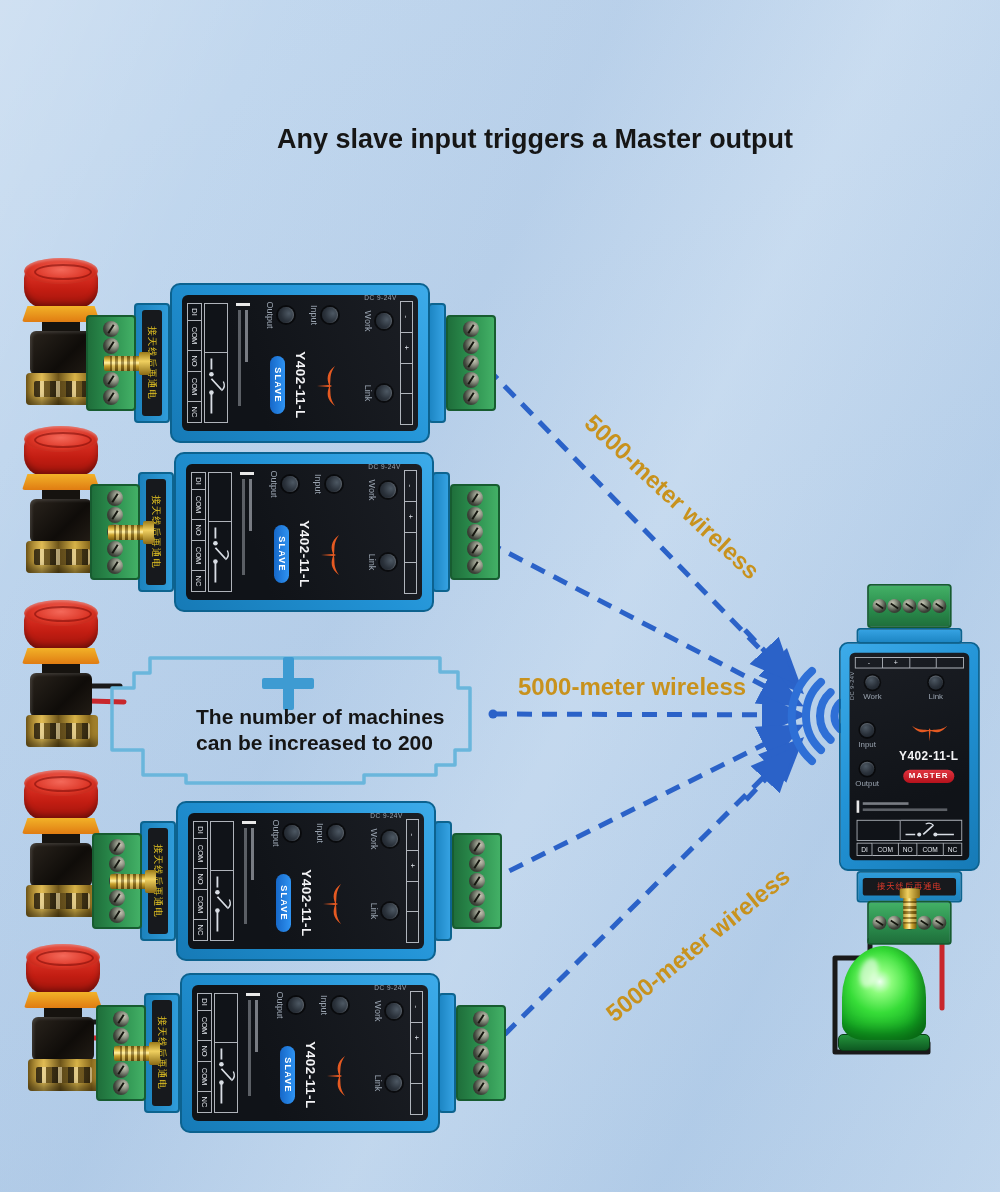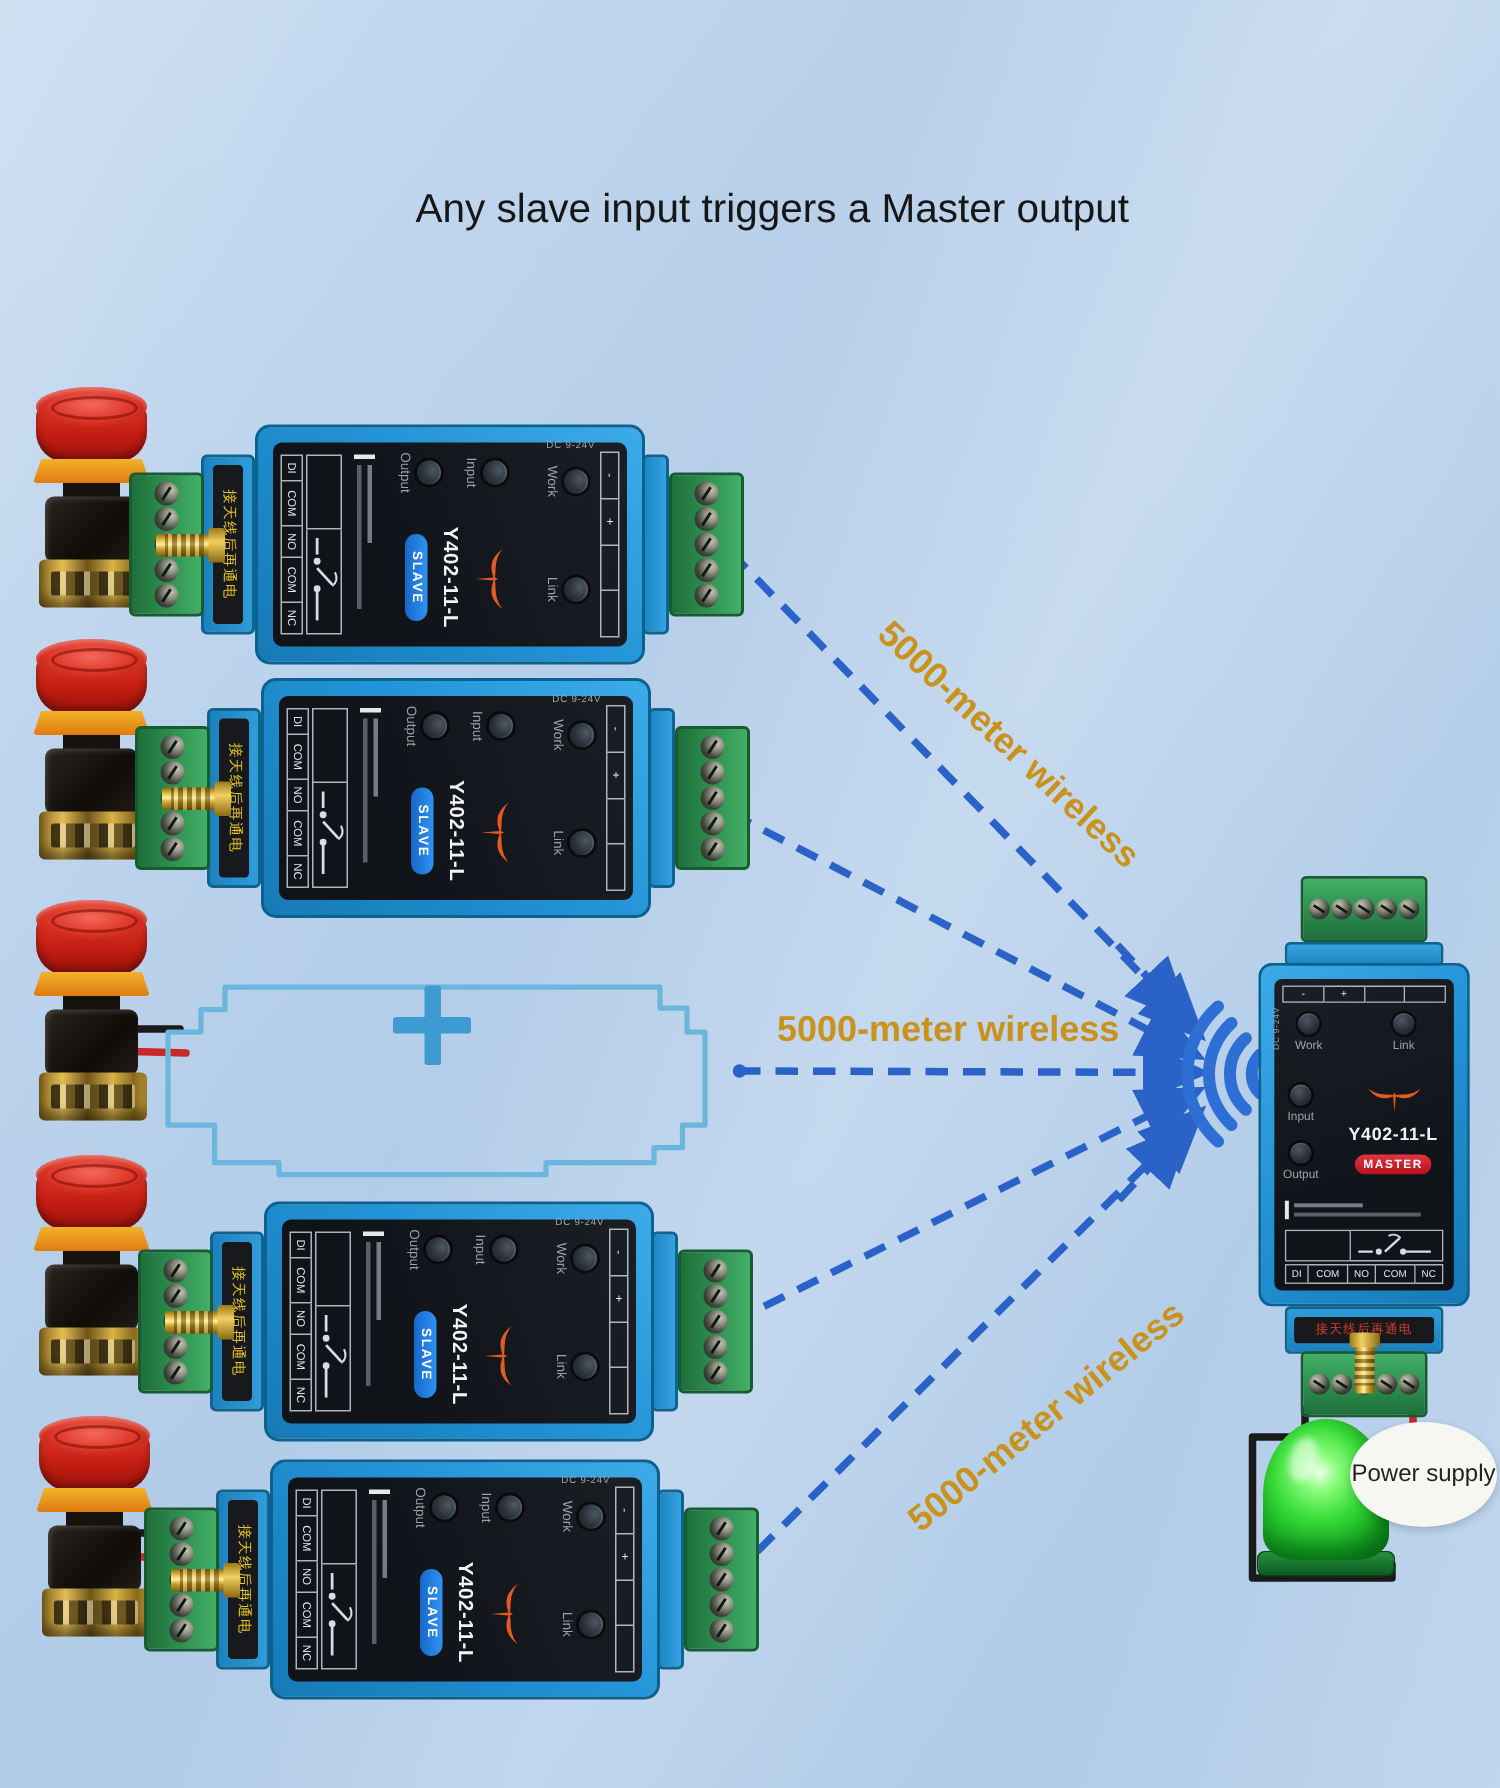--- a/index.html
+++ b/index.html
@@ -7,21 +7,21 @@
   .canvas{
     position:relative;width:1000px;height:1192px;overflow:hidden;
     background:
       linear-gradient(115deg, rgba(255,255,255,.22) 0%, rgba(255,255,255,0) 18%, rgba(140,170,210,.14) 40%, rgba(255,255,255,.16) 58%, rgba(150,180,215,.12) 78%, rgba(255,255,255,.18) 100%),
       linear-gradient(160deg, rgba(255,255,255,.14), rgba(120,160,205,.10)),
       #b9d2ec;
   }
   .abs{position:absolute;}
   
   .title{left:28px;top:40px;font-size:38px;font-weight:500;color:#161616;letter-spacing:.4px;z-index:4;}
-  .subtitle{left:277px;top:124px;font-size:27px;font-weight:400;color:#161616;z-index:4;}
+  .subtitle{left:277px;top:124px;font-size:27px;font-weight:700;color:#161616;z-index:4;}
   
   svg.overlay{left:0;top:0;z-index:1;}
   
   .wireless-label{font-size:24px;font-weight:600;color:#c8921d;white-space:nowrap;z-index:3;}
   .wl-top{left:672px;top:497px;transform:translate(-50%,-50%) rotate(43deg);}
   .wl-mid{left:518px;top:673px;}
   .wl-bottom{left:698px;top:945px;transform:translate(-50%,-50%) rotate(-39deg);}
   .note-text{left:196px;top:704px;width:284px;font-size:21px;line-height:1.25;font-weight:600;color:#151515;z-index:3;}
   
   .estop{width:112px;height:170px;z-index:2;}
@@ -536,20 +536,20 @@
           <span class="screw"></span>
           <span class="screw"></span>
           <span class="screw"></span>
       </div>
     </div>
   </div>
 
   <div class="abs wireless-label wl-top">5000-meter wireless</div>
   <div class="abs wireless-label wl-mid">5000-meter wireless</div>
   <div class="abs wireless-label wl-bottom">5000-meter wireless</div>
+  <div class="abs note-text">The number of machines can be increased to 200</div>
 
   <div class="abs lamp">
     <div class="base"></div>
     <div class="dome"></div>
   </div>
-  <div class="abs bubble">Power supply</div>
 
 </div>
 
 </body></html>

